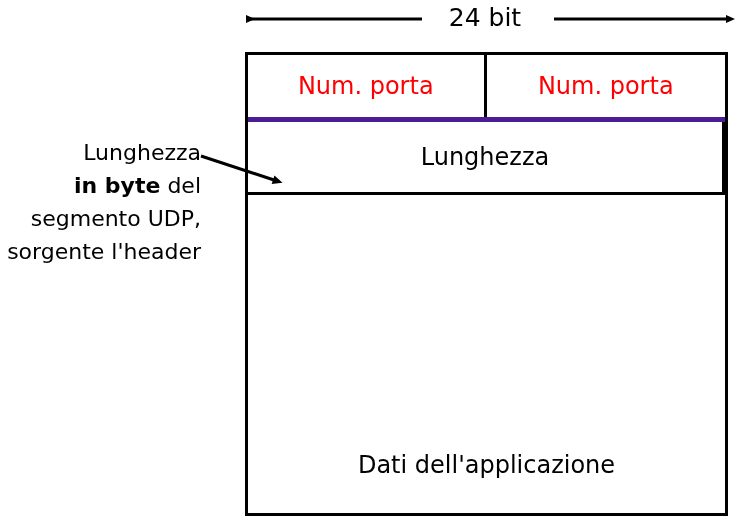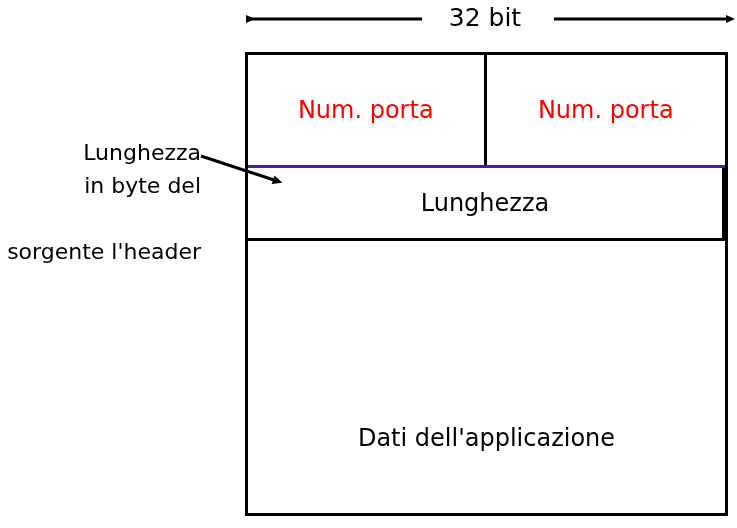--- a/index.html
+++ b/index.html
@@ -53,22 +53,22 @@
     box-sizing: border-box;
     border: 3px solid #000000;
     background: #ffffff;
   }
   .seg-row {
     display: flex;
     box-sizing: border-box;
     width: 100%;
   }
   #row-ports {
-    height: 113px;
-    border-bottom: 3px solid #4c1d95;
+    height: 67px;
+    border-bottom: 5px solid #4c1d95;
   }
   #row-len-cksum {
     height: 73px;
     border-bottom: 3px solid #000000;
   }
   #row-payload {
     height: 287px;
   }
   .seg-cell {
     box-sizing: border-box;
@@ -86,42 +86,42 @@
   }
   .red-field {
     color: #ff0000;
   }
   .black-field {
     color: #000000;
   }
   #payload-cell {
     flex: 1 1 100%;
     display: flex;
-    align-items: center;
+    align-items: flex-end;
     justify-content: center;
     padding-top: 108px;
     font-size: 24px;
     line-height: 33px;
     text-align: center;
     color: #000000;
   }
 
   
   #length-note {
     position: absolute;
     left: 0px;
     top: 136px;
     width: 201px;
     text-align: right;
     font-size: 22px;
     line-height: 33px;
     color: #000000;
   }
   #length-note b {
-    font-weight: 400;
+    font-weight: 700;
   }
   #callout-arrow-svg {
     position: absolute;
     left: 198px;
     top: 148px;
     width: 90px;
     height: 44px;
   }
 </style>
 </head>
@@ -135,21 +135,21 @@
         <path d="M 9 0 L 0 4 L 9 8 z" fill="#000000"></path>
       </marker>
       <marker id="ahead-right" markerWidth="10" markerHeight="10" refX="1" refY="4" orient="auto" markerUnits="userSpaceOnUse">
         <path d="M 1 0 L 10 4 L 1 8 z" fill="#000000"></path>
       </marker>
     </defs>
     <line x1="186" y1="19" x2="10" y2="19" stroke="#000000" stroke-width="3" marker-end="url(#ahead-left)"></line>
     <line x1="318" y1="19" x2="490" y2="19" stroke="#000000" stroke-width="3" marker-end="url(#ahead-right)"></line>
   </svg>
 
-  <div id="width-label">32 bit</div>
+  <div id="width-label">24 bit</div>
 
   <div id="segment-table">
 
     <div class="seg-row" id="row-ports">
       <div class="seg-cell left red-field">
         <span>
           <span>Num. porta</span><br>
         </span>
       </div>
       <div class="seg-cell red-field">
@@ -171,21 +171,21 @@
           <span>Dati dell'applicazione</span><br>
         </span>
       </div>
     </div>
 
   </div>
 
   <div id="length-note">
     <span>Lunghezza</span><br>
     <b>in byte</b><span> del</span><br>
-    <br>
+    <span>segmento UDP,</span><br>
     <span>sorgente l'header</span>
   </div>
 
   <svg id="callout-arrow-svg" viewBox="0 0 90 44" xmlns="http://www.w3.org/2000/svg">
     <defs>
       <marker id="callout-head" markerWidth="11" markerHeight="11" refX="2" refY="4.5" orient="auto" markerUnits="userSpaceOnUse">
         <path d="M 1 0 L 11 4.5 L 1 9 z" fill="#000000"></path>
       </marker>
     </defs>
     <line x1="3" y1="8" x2="76" y2="32" stroke="#000000" stroke-width="3" marker-end="url(#callout-head)"></line>

